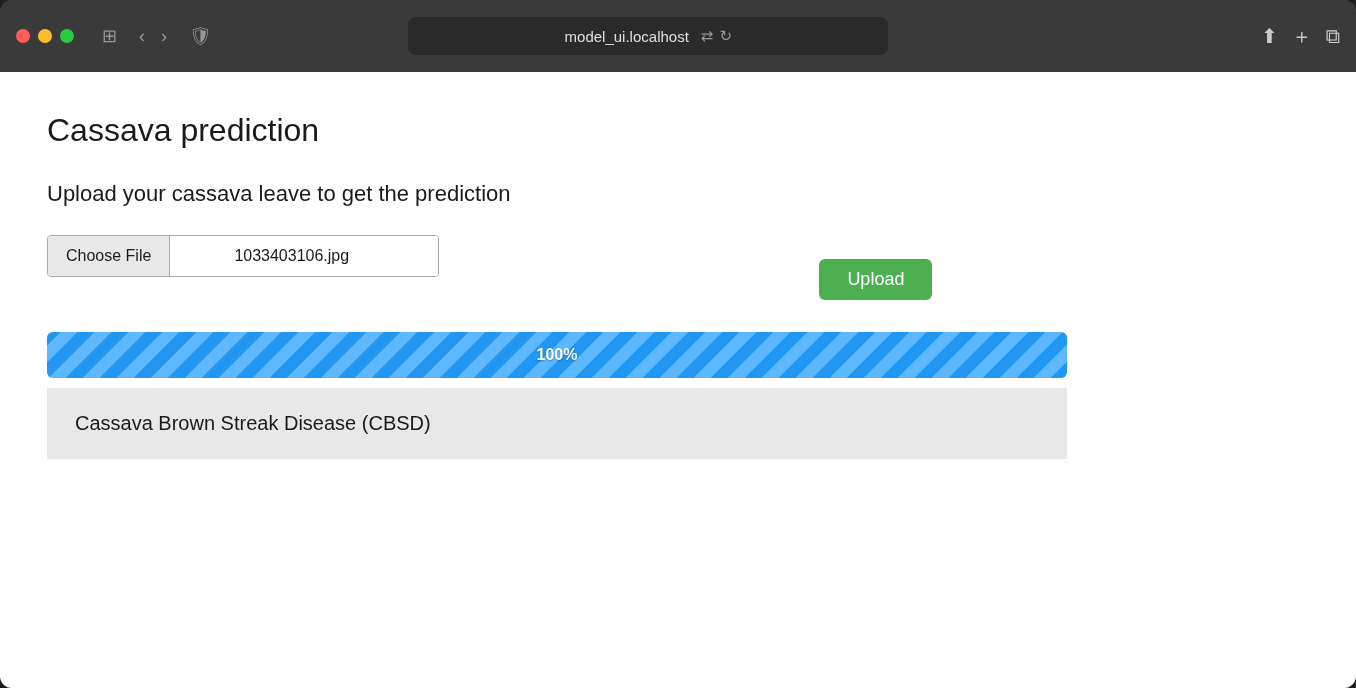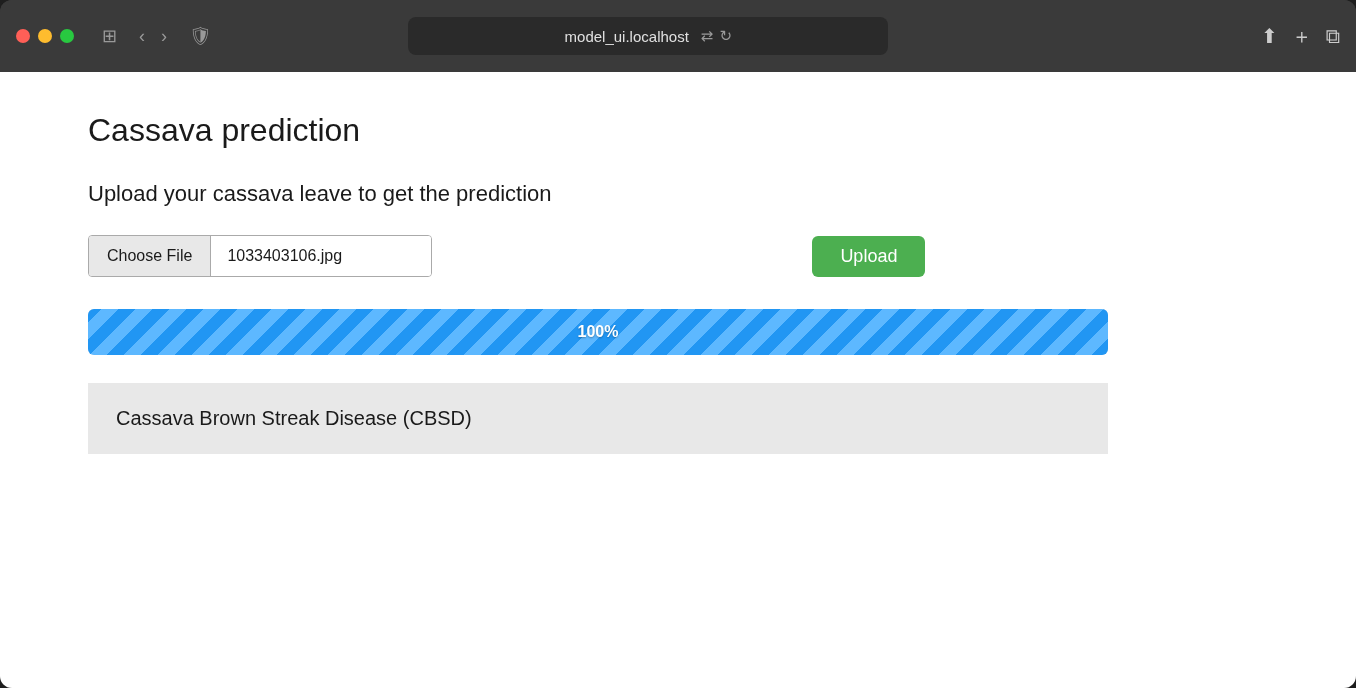--- a/index.html
+++ b/index.html
@@ -112,40 +112,40 @@
       border: none;
       color: #ccc;
       font-size: 20px;
       cursor: pointer;
     }
 
     
     .page-content {
       background: #ffffff;
       min-height: 616px;
-      padding: 40px 88px;
+      padding: 40px 47px;
     }
 
     .page-title {
       font-size: 32px;
       font-weight: 400;
       color: #1a1a1a;
       margin-bottom: 32px;
     }
 
     .upload-label {
       font-size: 22px;
       font-weight: 400;
       color: #1a1a1a;
       margin-bottom: 28px;
     }
 
     .upload-row {
       display: flex;
-      align-items: flex-end;
+      align-items: flex-start;
       gap: 0;
       margin-bottom: 32px;
     }
 
     .file-input-wrapper {
       display: flex;
       align-items: center;
       border: 1.5px solid #aaa;
       border-radius: 4px;
       overflow: hidden;
@@ -167,38 +167,40 @@
 
     .file-name {
       padding: 0 16px;
       font-size: 16px;
       color: #1a1a1a;
       background: white;
       height: 100%;
       display: flex;
       align-items: center;
       min-width: 220px;
+      margin-left: 48px;
     }
 
     .upload-btn {
       background: #4caf50;
       color: white;
       border: none;
       border-radius: 6px;
       padding: 10px 28px;
       font-size: 18px;
       cursor: pointer;
       margin-left: 380px;
       font-family: inherit;
       font-weight: 400;
+      margin-top: 24px;
     }
 
     
     .progress-container {
-      margin-bottom: 28px;
+      margin-bottom: 10px;
       position: relative;
     }
 
     .progress-bar-outer {
       width: 1020px;
       height: 46px;
       border-radius: 6px;
       overflow: hidden;
       position: relative;
       background: #e0e0e0;

